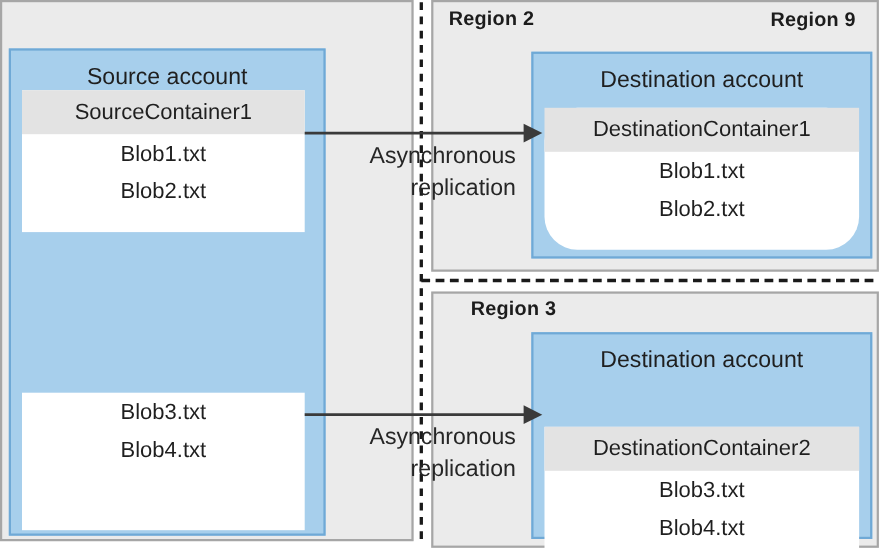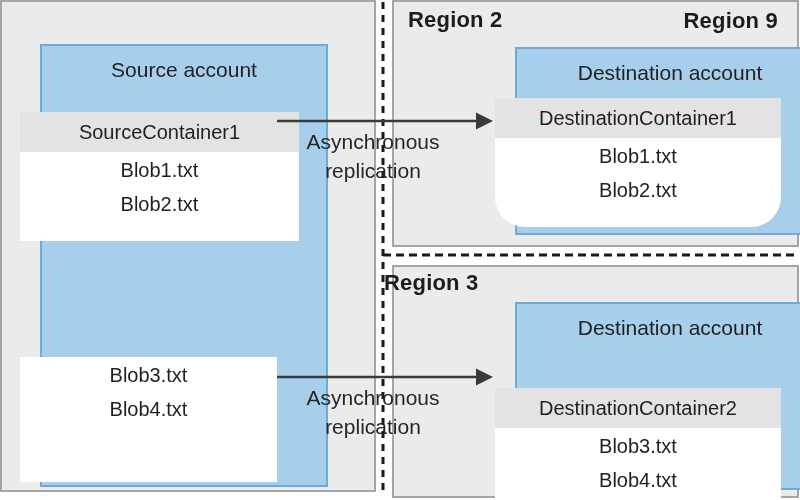--- a/index.html
+++ b/index.html
@@ -10,56 +10,55 @@
   }
   *{box-sizing:border-box;}
   .region{
     position:absolute;background:var(--region-fill,#ebebeb);
     border:2px solid var(--region-border,#a6a6a6);
   }
   #region-1{left:0;top:0;width:376px;height:492px;}
   #region-2{left:392px;top:0;width:407px;height:247px;}
   #region-3{left:392px;top:265px;width:407px;height:233px;}
   .region-label{
-    position:absolute;font-size:22px;font-weight:700;color:#1c1c1c;
+    position:absolute;font-size:18px;font-weight:700;color:#1c1c1c;
     white-space:nowrap;letter-spacing:0.2px;
   }
   #region-1-label{top:8px;right:22px;}
   #region-2-label{top:7px;left:408px;}
-  #region-3-label{top:270px;left:384px;}
+  #region-3-label{top:270px;left:428px;}
   .account{
     position:absolute;background:var(--account-fill,#a7cfec);
     border:2px solid var(--account-border,#6fa9d6);
-    margin-left:32px;
   }
   #source-account{left:8px;top:44px;width:288px;height:443px;}
   #dest-account-r2{left:483px;top:47px;width:310px;height:188px;}
   #dest-account-r3{left:483px;top:302px;width:310px;height:188px;}
   .account-title{
     text-align:center;font-size:21px;padding-top:12px;color:#1f1f1f;
   }
   .container-box{
     position:absolute;background:var(--container-body-fill,#ffffff);
   }
-  #source-container-1{left:20px;top:112px;width:279px;height:129px;}
+  #source-container-1{left:20px;top:82px;width:257px;height:129px;}
   #source-container-2{left:20px;top:357px;width:257px;height:125px;}
   #dest-container-1{left:495px;top:98px;width:286px;height:129px;border-radius:30px;}
   #dest-container-2{left:495px;top:355px;width:286px;height:156px;margin-top:33px;}
   .container-header{
     height:40px;background:var(--container-header-fill,#e3e3e3);
     display:flex;align-items:center;justify-content:center;
     font-size:20px;color:#1f1f1f;white-space:nowrap;
   }
   .container-body{padding-top:1px;}
   .blob-row{
     height:34px;line-height:34px;text-align:center;font-size:20px;color:#1f1f1f;
   }
   #overlay{position:absolute;left:0;top:0;width:800px;height:500px;pointer-events:none;}
   .arrow-label{
-    position:absolute;width:192px;text-align:center;font-size:21px;
+    position:absolute;width:192px;text-align:right;font-size:21px;
     line-height:29px;color:#262626;
   }
   #arrow-label-1{left:277px;top:127px;}
   #arrow-label-2{left:277px;top:383px;}
 </style>
 </head>
 <body>
 
 <div id="canvas">
 

